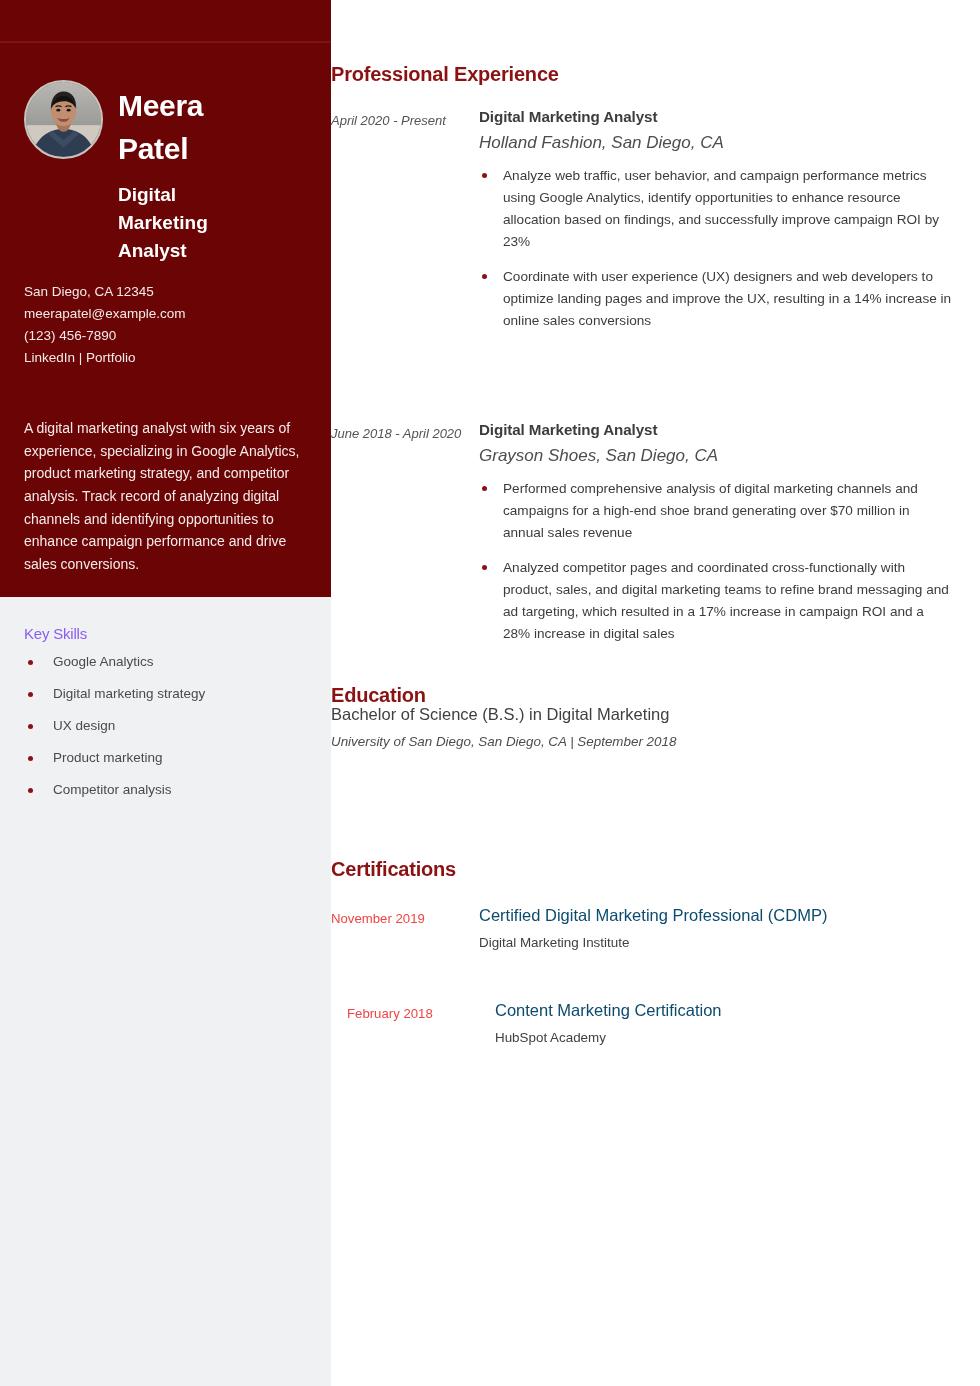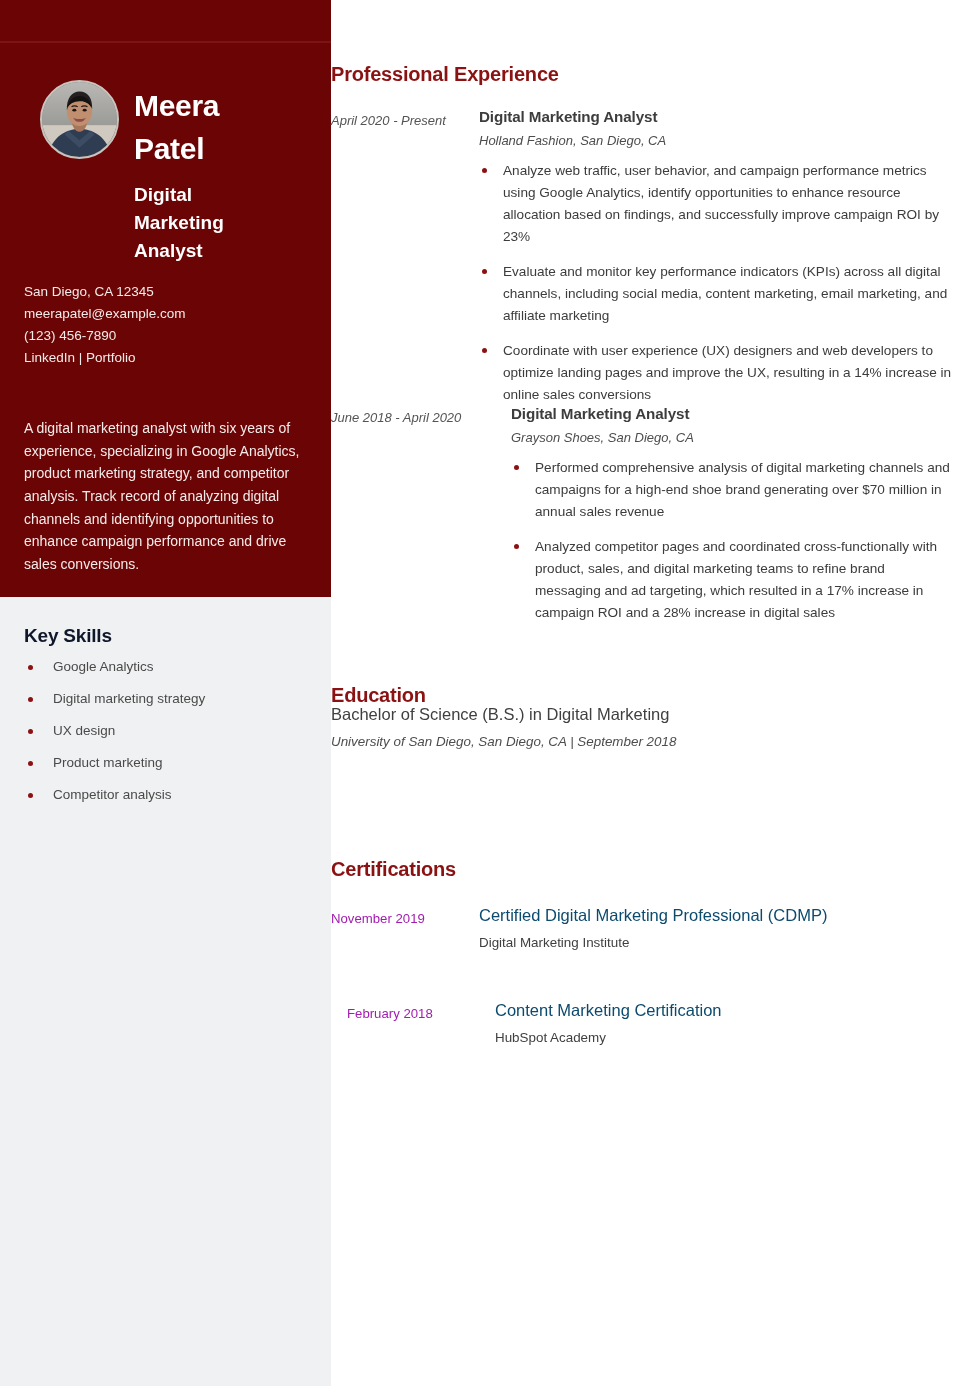--- a/index.html
+++ b/index.html
@@ -35,21 +35,21 @@
   .top-band-divider {
     position: absolute;
     left: 0; top: 41px;
     width: 331px;
     height: 2px;
     background: #7d1313;
   }
 
   .identity {
     position: absolute;
-    left: 16px; top: 80px;
+    left: 0; top: 80px;
     width: 331px;
     padding: 0 24px;
     display: flex;
     align-items: flex-start;
     gap: 15px;
   }
   .avatar {
     flex: 0 0 auto;
     width: 79px;
     height: 79px;
@@ -97,23 +97,23 @@
     font-size: 14px;
     line-height: 1.62;
   }
 
   .skills {
     position: absolute;
     left: 24px; top: 625px;
     width: 290px;
   }
   .section-title-side {
-    color: #0f172a;
-    font-size: 19px;
-    font-weight: bold;
+    color: #8b5cf6;
+    font-size: 15px;
+    font-weight: normal;
     letter-spacing: -0.2px;
   }
   .skill-list {
     margin-top: 12px;
     list-style: none;
   }
   .skill-list li {
     position: relative;
     padding-left: 29px;
     color: #4a4a4a;
@@ -151,32 +151,32 @@
   }
   .entry-date {
     flex: 0 0 148px;
     width: 148px;
     color: #545454;
     font-size: 13px;
     font-style: italic;
     line-height: 1.45;
     padding-top: 4px;
   }
-  .entry-date.plain { font-style: normal; color: #a21caf; font-size: 13.2px; }
+  .entry-date.plain { font-style: normal; color: #ef4444; font-size: 13.2px; }
   .entry-body { flex: 1 1 auto; }
 
   .entry-role {
     color: #3d3d3d;
     font-size: 15.2px;
     font-weight: bold;
     letter-spacing: -0.1px;
   }
   .entry-org {
     color: #4d4d4d;
-    font-size: 13px;
+    font-size: 17px;
     font-style: italic;
     margin-top: 8px;
   }
   .bullets {
     list-style: none;
     margin-top: 12px;
   }
   .bullets li {
     position: relative;
     padding-left: 24px;
@@ -211,21 +211,21 @@
     line-height: 1.3;
   }
   .cert-issuer {
     color: #404040;
     font-size: 13.4px;
     margin-top: 9px;
   }
 
   .pos-exp-title { position:absolute; left:0; top:63px; }
   .pos-exp-1     { position:absolute; left:0; top:108px; width:623px; }
-  .pos-exp-2     { position:absolute; left:0; top:405px; width:623px;gap:32px; }
+  .pos-exp-2     { position:absolute; left:0; top:421px; width:623px; }
   .pos-edu-title { position:absolute; left:0; top:684px; }
   .pos-edu-1     { position:absolute; left:0; top:704px; width:623px; }
   .pos-cert-title{ position:absolute; left:0; top:858px; }
   .pos-cert-1    { position:absolute; left:0; top:905px; width:623px; }
   .pos-cert-2    { position:absolute; left:0; top:1000px; width:623px;margin-left:16px; }
 </style>
 </head>
 <body>
 
 <div class="page">
@@ -296,21 +296,20 @@
 
     <div class="section-title pos-exp-title">Professional Experience</div>
 
     <div class="entry pos-exp-1">
       <div class="entry-date">April 2020 - Present</div>
       <div class="entry-body">
         <div class="entry-role">Digital Marketing Analyst</div>
         <div class="entry-org">Holland Fashion, San Diego, CA</div>
         <ul class="bullets">
           <li><span class="dot"></span><span>Analyze web traffic, user behavior, and campaign performance metrics using Google Analytics, identify opportunities to enhance resource allocation based on findings, and successfully improve campaign ROI by 23%</span></li>
-          <li><span class="dot"></span><span>Evaluate and monitor key performance indicators (KPIs) across all digital channels, including social media, content marketing, email marketing, and affiliate marketing</span></li>
           <li><span class="dot"></span><span>Coordinate with user experience (UX) designers and web developers to optimize landing pages and improve the UX, resulting in a 14% increase in online sales conversions</span></li>
         </ul>
       </div>
     </div>
 
     <div class="entry pos-exp-2">
       <div class="entry-date">June 2018 - April 2020</div>
       <div class="entry-body">
         <div class="entry-role">Digital Marketing Analyst</div>
         <div class="entry-org">Grayson Shoes, San Diego, CA</div>

